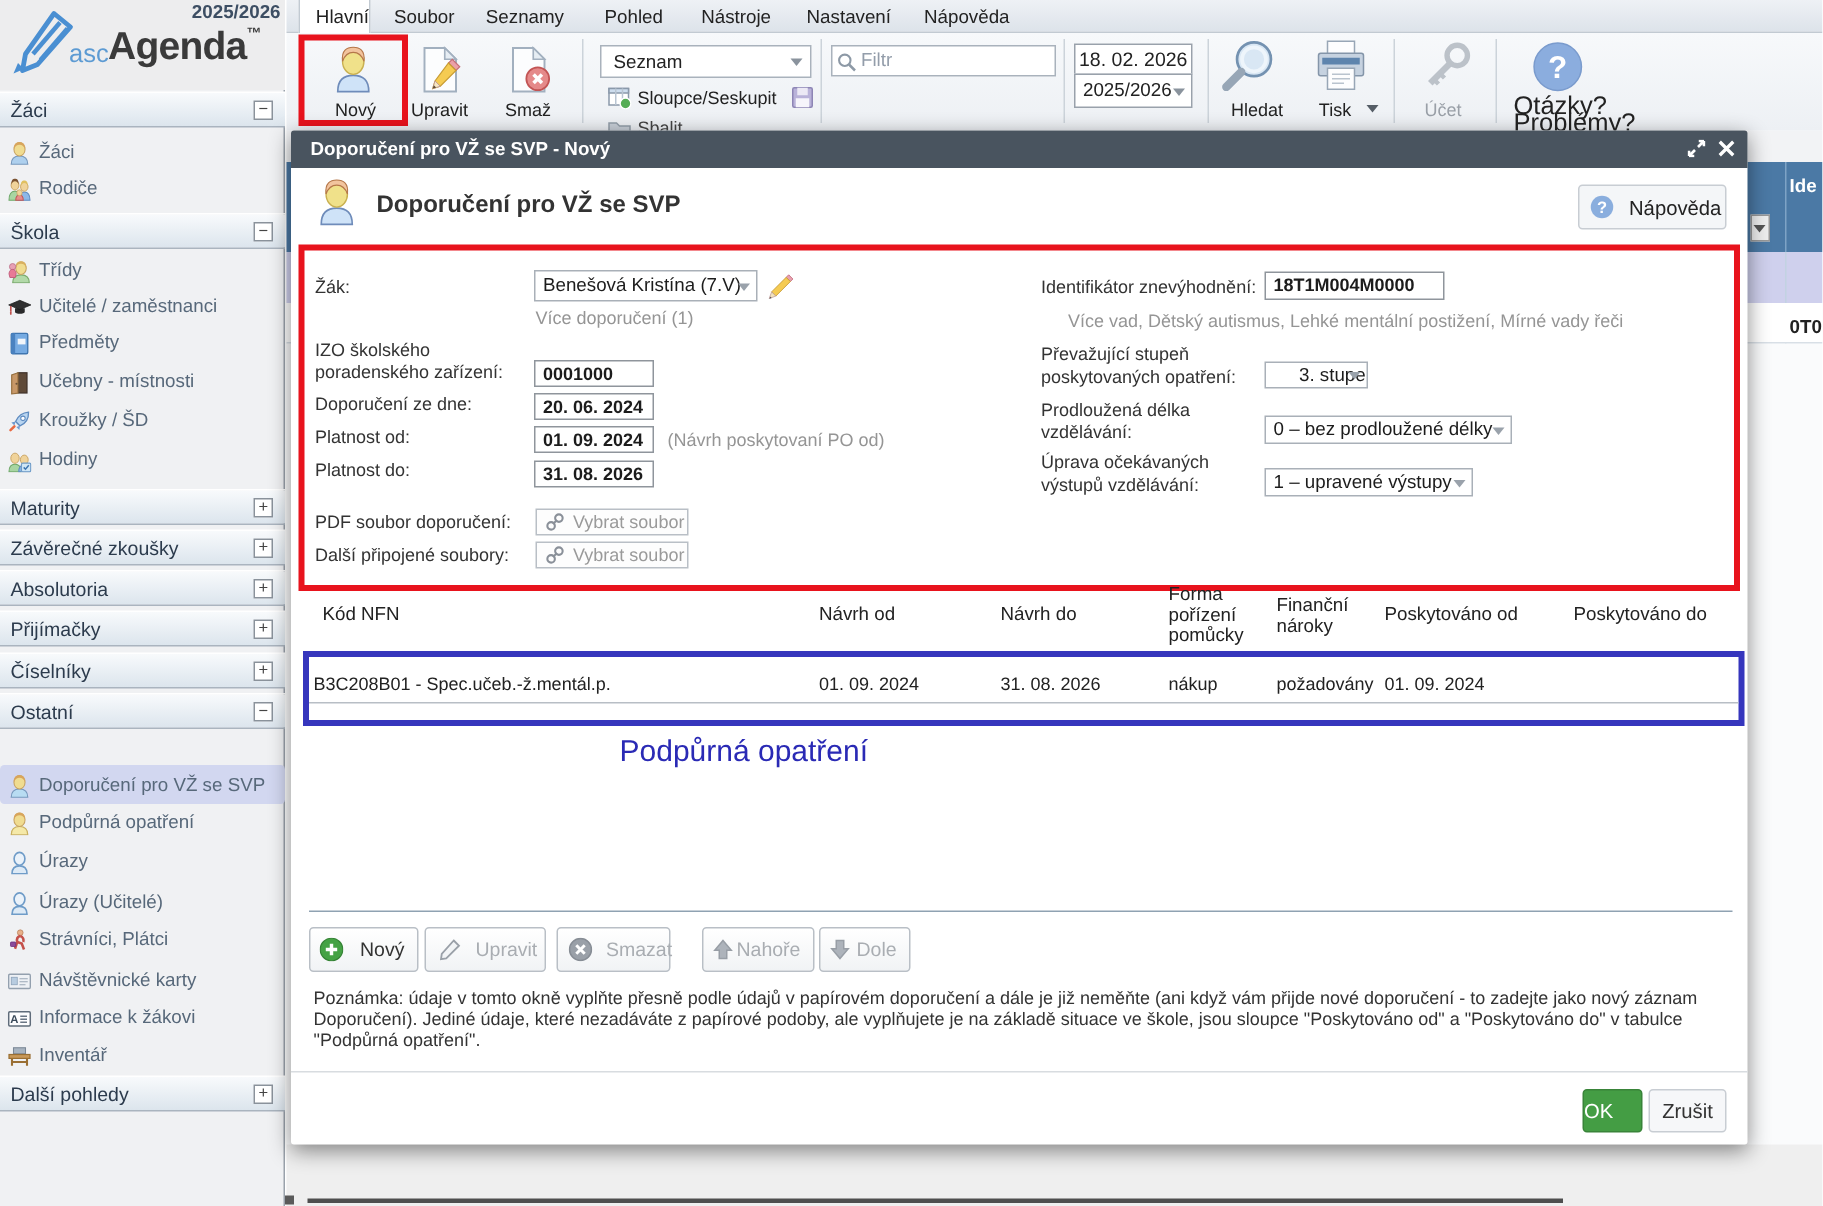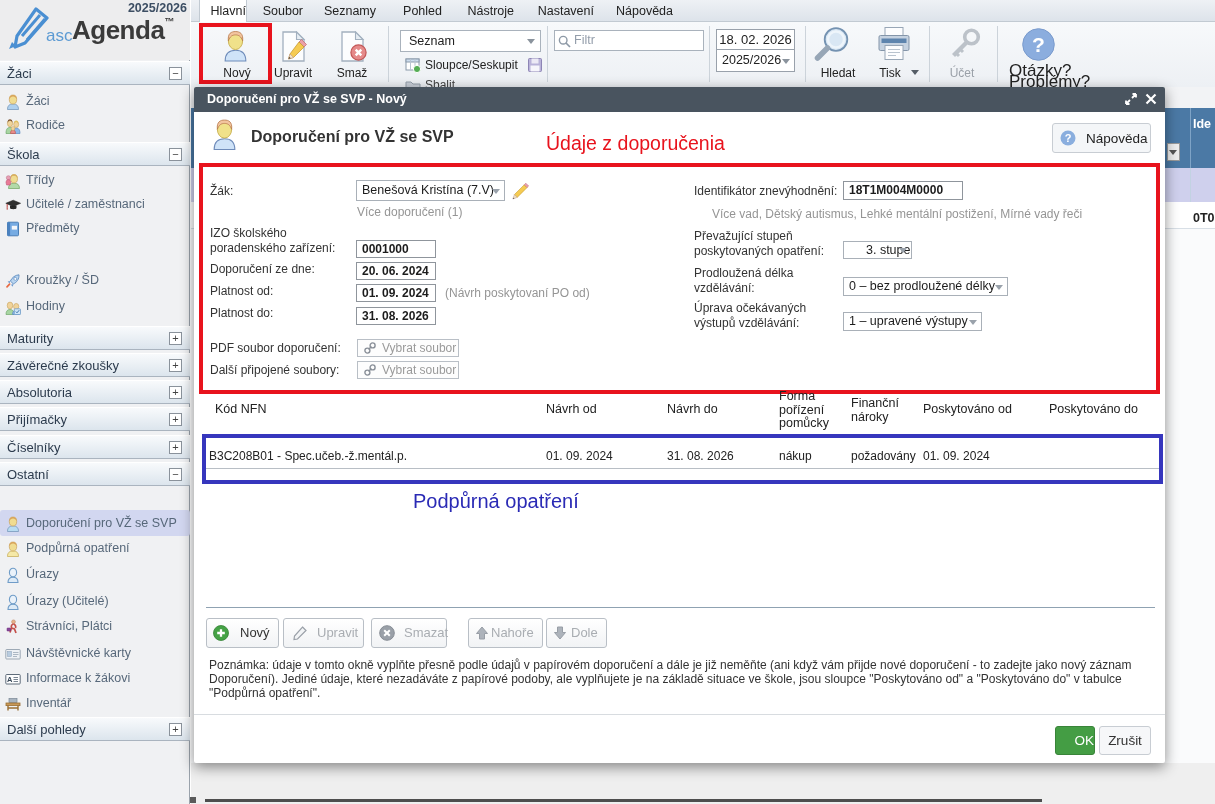--- a/index.html
+++ b/index.html
@@ -214,20 +214,28 @@
       <span class="txt">Třídy</span>
     </div>
 <div class="sitem" style="top:215px">
       <span class="ico"><svg width="16" height="16" viewBox="0 0 16 16">
           <rect x="2.5" y="1.2" width="11" height="13.6" rx="1" fill="#76abe2" stroke="#3f76b0" stroke-width="0.9"></rect>
           <rect x="2.5" y="1.2" width="2.6" height="13.6" fill="#4a82c0"></rect>
           <rect x="6.8" y="4.8" width="5.2" height="3.8" fill="#f2f6fa"></rect>
         </svg></span>
       <span class="txt">Předměty</span>
     </div>
+<div class="sitem" style="top:241px">
+      <span class="ico"><svg width="16" height="16" viewBox="0 0 16 16">
+          <rect x="7" y="1.5" width="6" height="13.5" fill="#5f4a38" stroke="#40332a" stroke-width="0.8"></rect>
+          <path d="M7 1.5 L2.8 3 V15.8 L7 15 Z" fill="#c89868" stroke="#96703f" stroke-width="0.8"></path>
+          <circle cx="6" cy="8.8" r="0.7" fill="#6a5338"></circle>
+        </svg></span>
+      <span class="txt">Učebny - místnosti</span>
+    </div>
 <div class="sitem" style="top:267px">
       <span class="ico"><svg width="16" height="16" viewBox="0 0 16 16">
           <path d="M14 1.8 C10.3 2.1 7.1 4.3 5.4 8 L8.3 10.9 C12 9.3 14.2 6 14 1.8 Z" fill="#b9d5f0" stroke="#5f8cc0" stroke-width="0.9"></path>
           <circle cx="10.3" cy="5.9" r="1.5" fill="#fdfdfe" stroke="#5f8cc0" stroke-width="0.7"></circle>
           <path d="M5.4 8 L2.6 8.6 L4.6 10.6 Z" fill="#6f9cd0"></path>
           <path d="M8.3 10.9 L7.9 13.7 L5.9 11.7 Z" fill="#6f9cd0"></path>
           <path d="M4.6 11.2 L2 13.8" stroke="#e86a42" stroke-width="1.7" stroke-linecap="round"></path>
         </svg></span>
       <span class="txt">Kroužky / ŠD</span>
     </div>
@@ -320,21 +328,20 @@
     </svg>
 <svg class="abs" style="left:1145px;top:93px" width="12" height="12" viewBox="0 0 12 12">
       <path d="M1.5 1.5 L10.5 10.5 M10.5 1.5 L1.5 10.5" stroke="#fff" stroke-width="2.2" fill="none"></path>
     </svg>
 <div class="abs" style="left:209px;top:118px;width:31px;height:33px"><svg width="31" height="33" viewBox="0 0 33 34">
         <path d="M5.5 33 C5.5 25 9.5 21.5 16.5 21.5 C23.5 21.5 27.5 25 27.5 33 Z" fill="#cfe3f8" stroke="#6f8cba" stroke-width="1.2"></path>
         <ellipse cx="16.5" cy="11.5" rx="7.6" ry="9.3" fill="#f0e18a" stroke="#c9b050" stroke-width="1"></ellipse>
         <path d="M8.9 11.5 C8 3.5 12 1.6 16.5 1.6 C21 1.6 25 3.5 24.1 11.5 C22.4 6.8 20 5.2 16.5 5.2 C13 5.2 10.6 6.8 8.9 11.5 Z" fill="#f2c49e" stroke="#b5774a" stroke-width="0.8"></path>
       </svg></div>
 <div class="abs" style="left:251px;top:128px;font-size:16px;font-weight:bold;color:#333">Doporučení pro VŽ se SVP</div>
-<div class="abs" style="left:546px;top:132px;font-size:19.5px;color:#e8131d">Údaje z doporučenia</div>
 <div class="abs" style="left:1052px;top:123px;width:99px;height:30px;background:#f4f6f8;border:1px solid #c8cdd3;border-radius:3px"></div>
 <div class="abs" style="left:1060px;top:130px;width:16px;height:16px"><svg width="16" height="16" viewBox="0 0 16 16">
         <circle cx="8" cy="8" r="7.5" fill="#8aaede"></circle>
         <text x="8" y="12" font-size="11" font-weight="bold" fill="#fff" text-anchor="middle" font-family="Liberation Sans,sans-serif">?</text>
       </svg></div>
 <div class="abs" style="left:1086px;top:131px;font-size:13.5px;color:#222">Nápověda</div>
 <div class="redrect" style="left:199px;top:163px;width:961px;height:231px"></div>
 
 <div class="flabel" style="left:210px;top:184px">Žák:</div>
 <div class="fcombo" style="left:356px;top:180px;width:149px;height:21px;line-height:19px;padding-left:5px">Benešová Kristína (7.V)<span class="arr"></span></div>
@@ -415,15 +422,15 @@
 <div class="abs" style="left:474px;top:625px;width:16px;height:16px"><svg width="16" height="16" viewBox="0 0 16 16">
         <path d="M8 2 L13.5 8.5 H10.5 V14 H5.5 V8.5 H2.5 Z" fill="#adb3bb" stroke="#989ea6"></path>
       </svg></div>
 <div class="gbtn dis" style="left:546px;top:618px;width:61px;padding-left:24px">Dole</div>
 <div class="abs" style="left:552px;top:625px;width:16px;height:16px"><svg width="16" height="16" viewBox="0 0 16 16">
         <path d="M8 14 L13.5 7.5 H10.5 V2 H5.5 V7.5 H2.5 Z" fill="#adb3bb" stroke="#989ea6"></path>
       </svg></div>
 <div class="note" style="left:209px;top:658px">Poznámka: údaje v tomto okně vyplňte přesně podle údajů v papírovém doporučení a dále je již neměňte (ani když vám přijde nové doporučení - to zadejte jako nový záznam<br>Doporučení). Jediné údaje, které nezadáváte z papírové podoby, ale vyplňujete je na základě situace ve škole, jsou sloupce "Poskytováno od" a "Poskytováno do" v tabulce<br>"Podpůrná opatření".</div>
 
 <div class="abs" style="left:194px;top:714px;width:971px;height:1px;background:#d8dce0"></div>
-<div class="abs" style="left:1055px;top:726px;width:40px;height:29px;background:#449d44;border:1px solid #398439;border-radius:3px;color:#fff;font-size:13.5px;line-height:27px;text-align:right">OK</div>
+<div class="abs" style="left:1055px;top:726px;width:40px;height:29px;background:#449d44;border:1px solid #398439;border-radius:3px;color:#fff;font-size:13.5px;line-height:27px;text-align:left">OK</div>
 <div class="abs" style="left:1099px;top:726px;width:52px;height:29px;background:#f6f7f9;border:1px solid #c8cdd3;border-radius:3px;color:#333;font-size:13.5px;line-height:27px;text-align:center">Zrušit</div>
 </div>
 
 </body></html>

